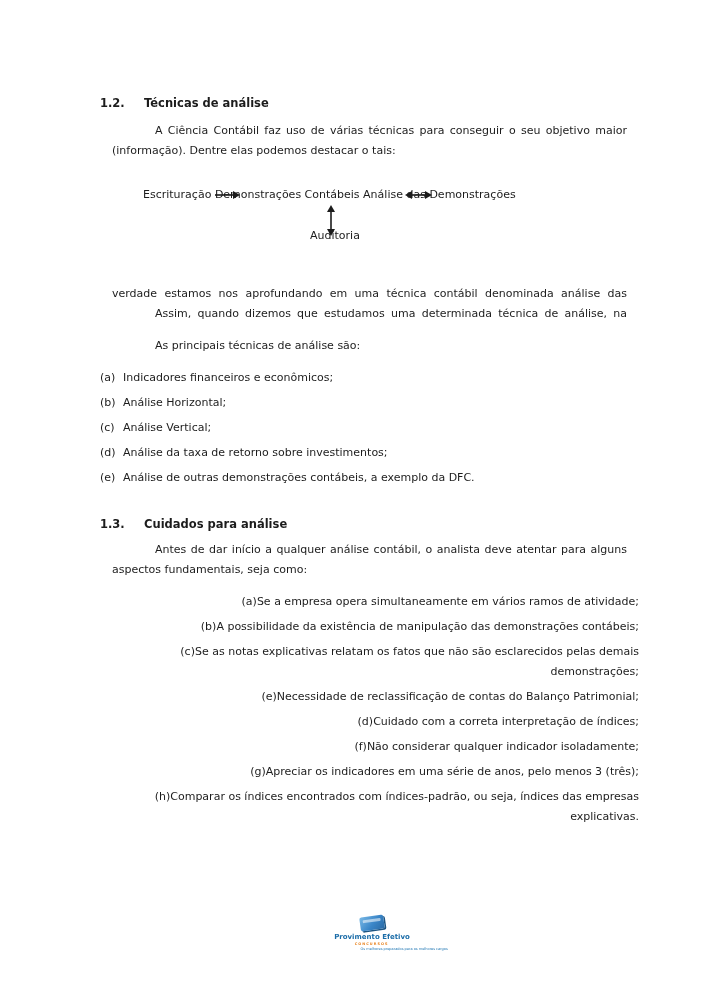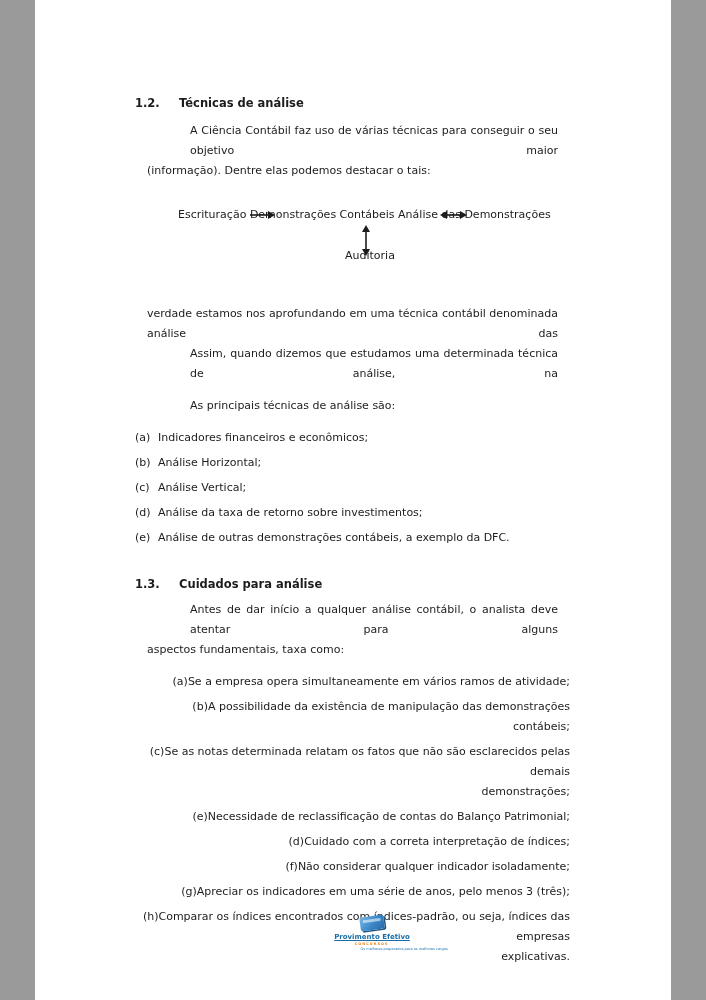--- a/index.html
+++ b/index.html
@@ -1,22 +1,22 @@
 <!DOCTYPE html>
 <html><head>
 <meta charset="utf-8">
 <style>
   html,body{margin:0;padding:0;background:#9a9a9a;}
   .page{
     position:relative;
-    width:636px;height:1000px;
+    width:706px;height:1000px;
     margin:0 auto;
     background:#ffffff;
     box-sizing:border-box;
-    padding:96px 101px 0 100px;
+    padding:96px 67px 0 100px;
     font-family:"DejaVu Sans","Liberation Sans",sans-serif;
     font-size:11px;
     color:#1c1c1c;
     overflow:hidden;
   }
   .heading{font-weight:bold;font-size:11.5px;line-height:15px;}
   .heading .hnum{display:inline-block;width:44px;}
   .para{margin:12px;line-height:20px;}
   .para .pline{display:block;}
   .para .just{text-align:justify;text-align-last:justify;}
@@ -47,21 +47,21 @@
   .logo-icon{
     width:24px;height:14px;margin:0 auto 3px auto;
     background:linear-gradient(135deg,#7ab9e6 0%,#3a86c8 55%,#2a6aa5 100%);
     border-radius:2px;
     transform:rotate(-8deg);
     box-shadow:1.5px 1.5px 0 #1c5档 ;
     box-shadow:1.5px 1.5px 0 #1d5583;
     position:relative;
   }
   .logo-icon .spine{position:absolute;left:3px;top:3px;width:18px;height:3px;background:rgba(255,255,255,.55);border-radius:1px;}
-  .logo-name{font-size:7px;font-weight:bold;color:#1a6ca8;white-space:nowrap;line-height:8px;text-decoration:underline;}
+  .logo-name{font-size:7px;font-weight:bold;color:#1a6ca8;white-space:nowrap;line-height:8px;}
   .tiny-wrap{height:5px;line-height:5px;}
   .tiny{display:inline-block;font-size:7px;transform:scale(0.5);transform-origin:50% 0;white-space:nowrap;}
   .logo-sub{color:#e8821e;letter-spacing:2px;font-weight:bold;}
   .logo-tag{color:#2479b5;}
 </style>
 </head>
 <body>
 
 <div class="page">
 
@@ -109,27 +109,27 @@
     <div class="item"><span class="marker">(d)</span><span>Análise da taxa de retorno sobre investimentos;</span><span class="cont"></span></div>
     <div class="item"><span class="marker">(e)</span><span>Análise de outras demonstrações contábeis, a exemplo da DFC.</span><span class="cont"></span></div>
   </div>
 
   <div class="heading mt-h13">
     <span class="hnum">1.3.</span><span>Cuidados para análise</span>
   </div>
 
   <p class="para mt-antes">
     <span class="pline just indent">Antes de dar início a qualquer análise contábil, o analista deve atentar para alguns</span>
-    <span class="pline">aspectos fundamentais, taxa como:</span>
+    <span class="pline">aspectos fundamentais, seja como:</span>
   </p>
 
   <div class="list mt-list2">
     <div class="item"><span class="marker">(a)</span><span>Se a empresa opera simultaneamente em vários ramos de atividade;</span><span class="cont"></span></div>
     <div class="item"><span class="marker">(b)</span><span>A possibilidade da existência de manipulação das demonstrações contábeis;</span><span class="cont"></span></div>
-    <div class="item"><span class="marker">(c)</span><span>Se as notas determinada relatam os fatos que não são esclarecidos pelas demais</span><span class="cont">demonstrações;</span></div>
+    <div class="item"><span class="marker">(c)</span><span>Se as notas explicativas relatam os fatos que não são esclarecidos pelas demais</span><span class="cont">demonstrações;</span></div>
     <div class="item"><span class="marker">(e)</span><span>Necessidade de reclassificação de contas do Balanço Patrimonial;</span><span class="cont"></span></div>
     <div class="item"><span class="marker">(d)</span><span>Cuidado com a correta interpretação de índices;</span><span class="cont"></span></div>
     <div class="item"><span class="marker">(f)</span><span>Não considerar qualquer indicador isoladamente;</span><span class="cont"></span></div>
     <div class="item"><span class="marker">(g)</span><span>Apreciar os indicadores em uma série de anos, pelo menos 3 (três);</span><span class="cont"></span></div>
     <div class="item"><span class="marker">(h)</span><span>Comparar os índices encontrados com índices-padrão, ou seja, índices das empresas</span><span class="cont">explicativas.</span></div>
   </div>
 
   <div class="logo">
     <div class="logo-icon">
         <div class="spine"></div>

